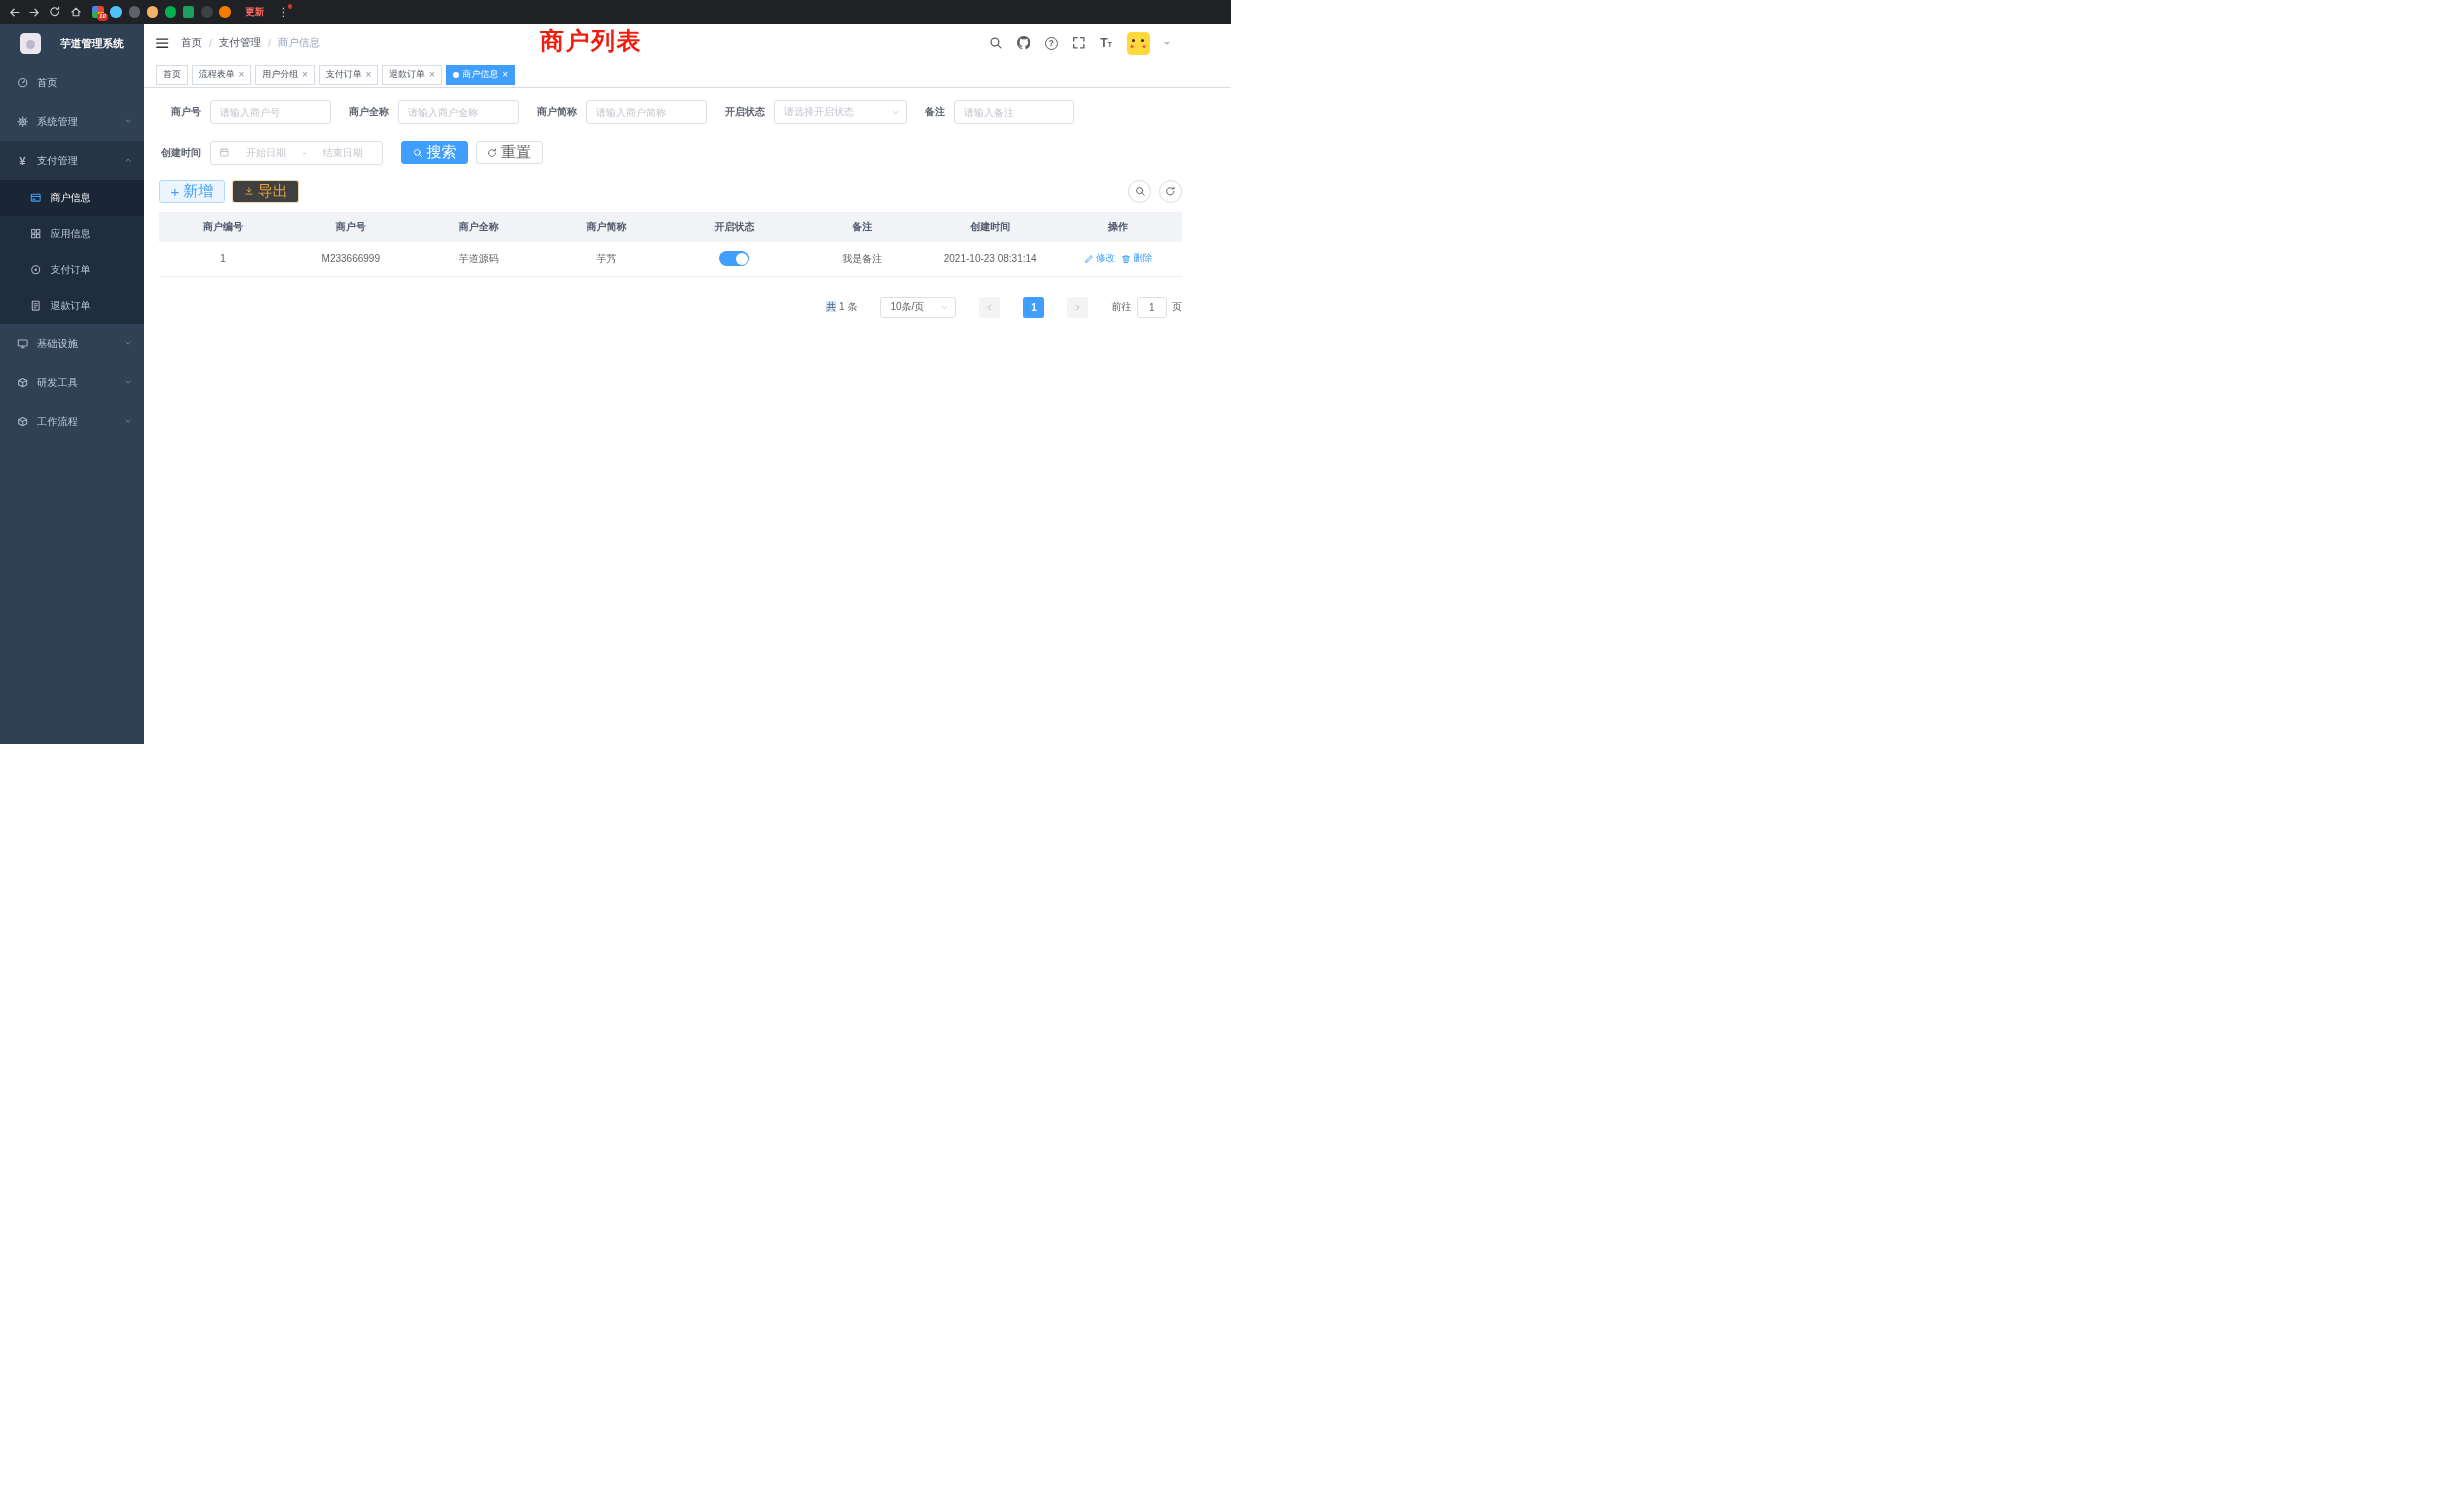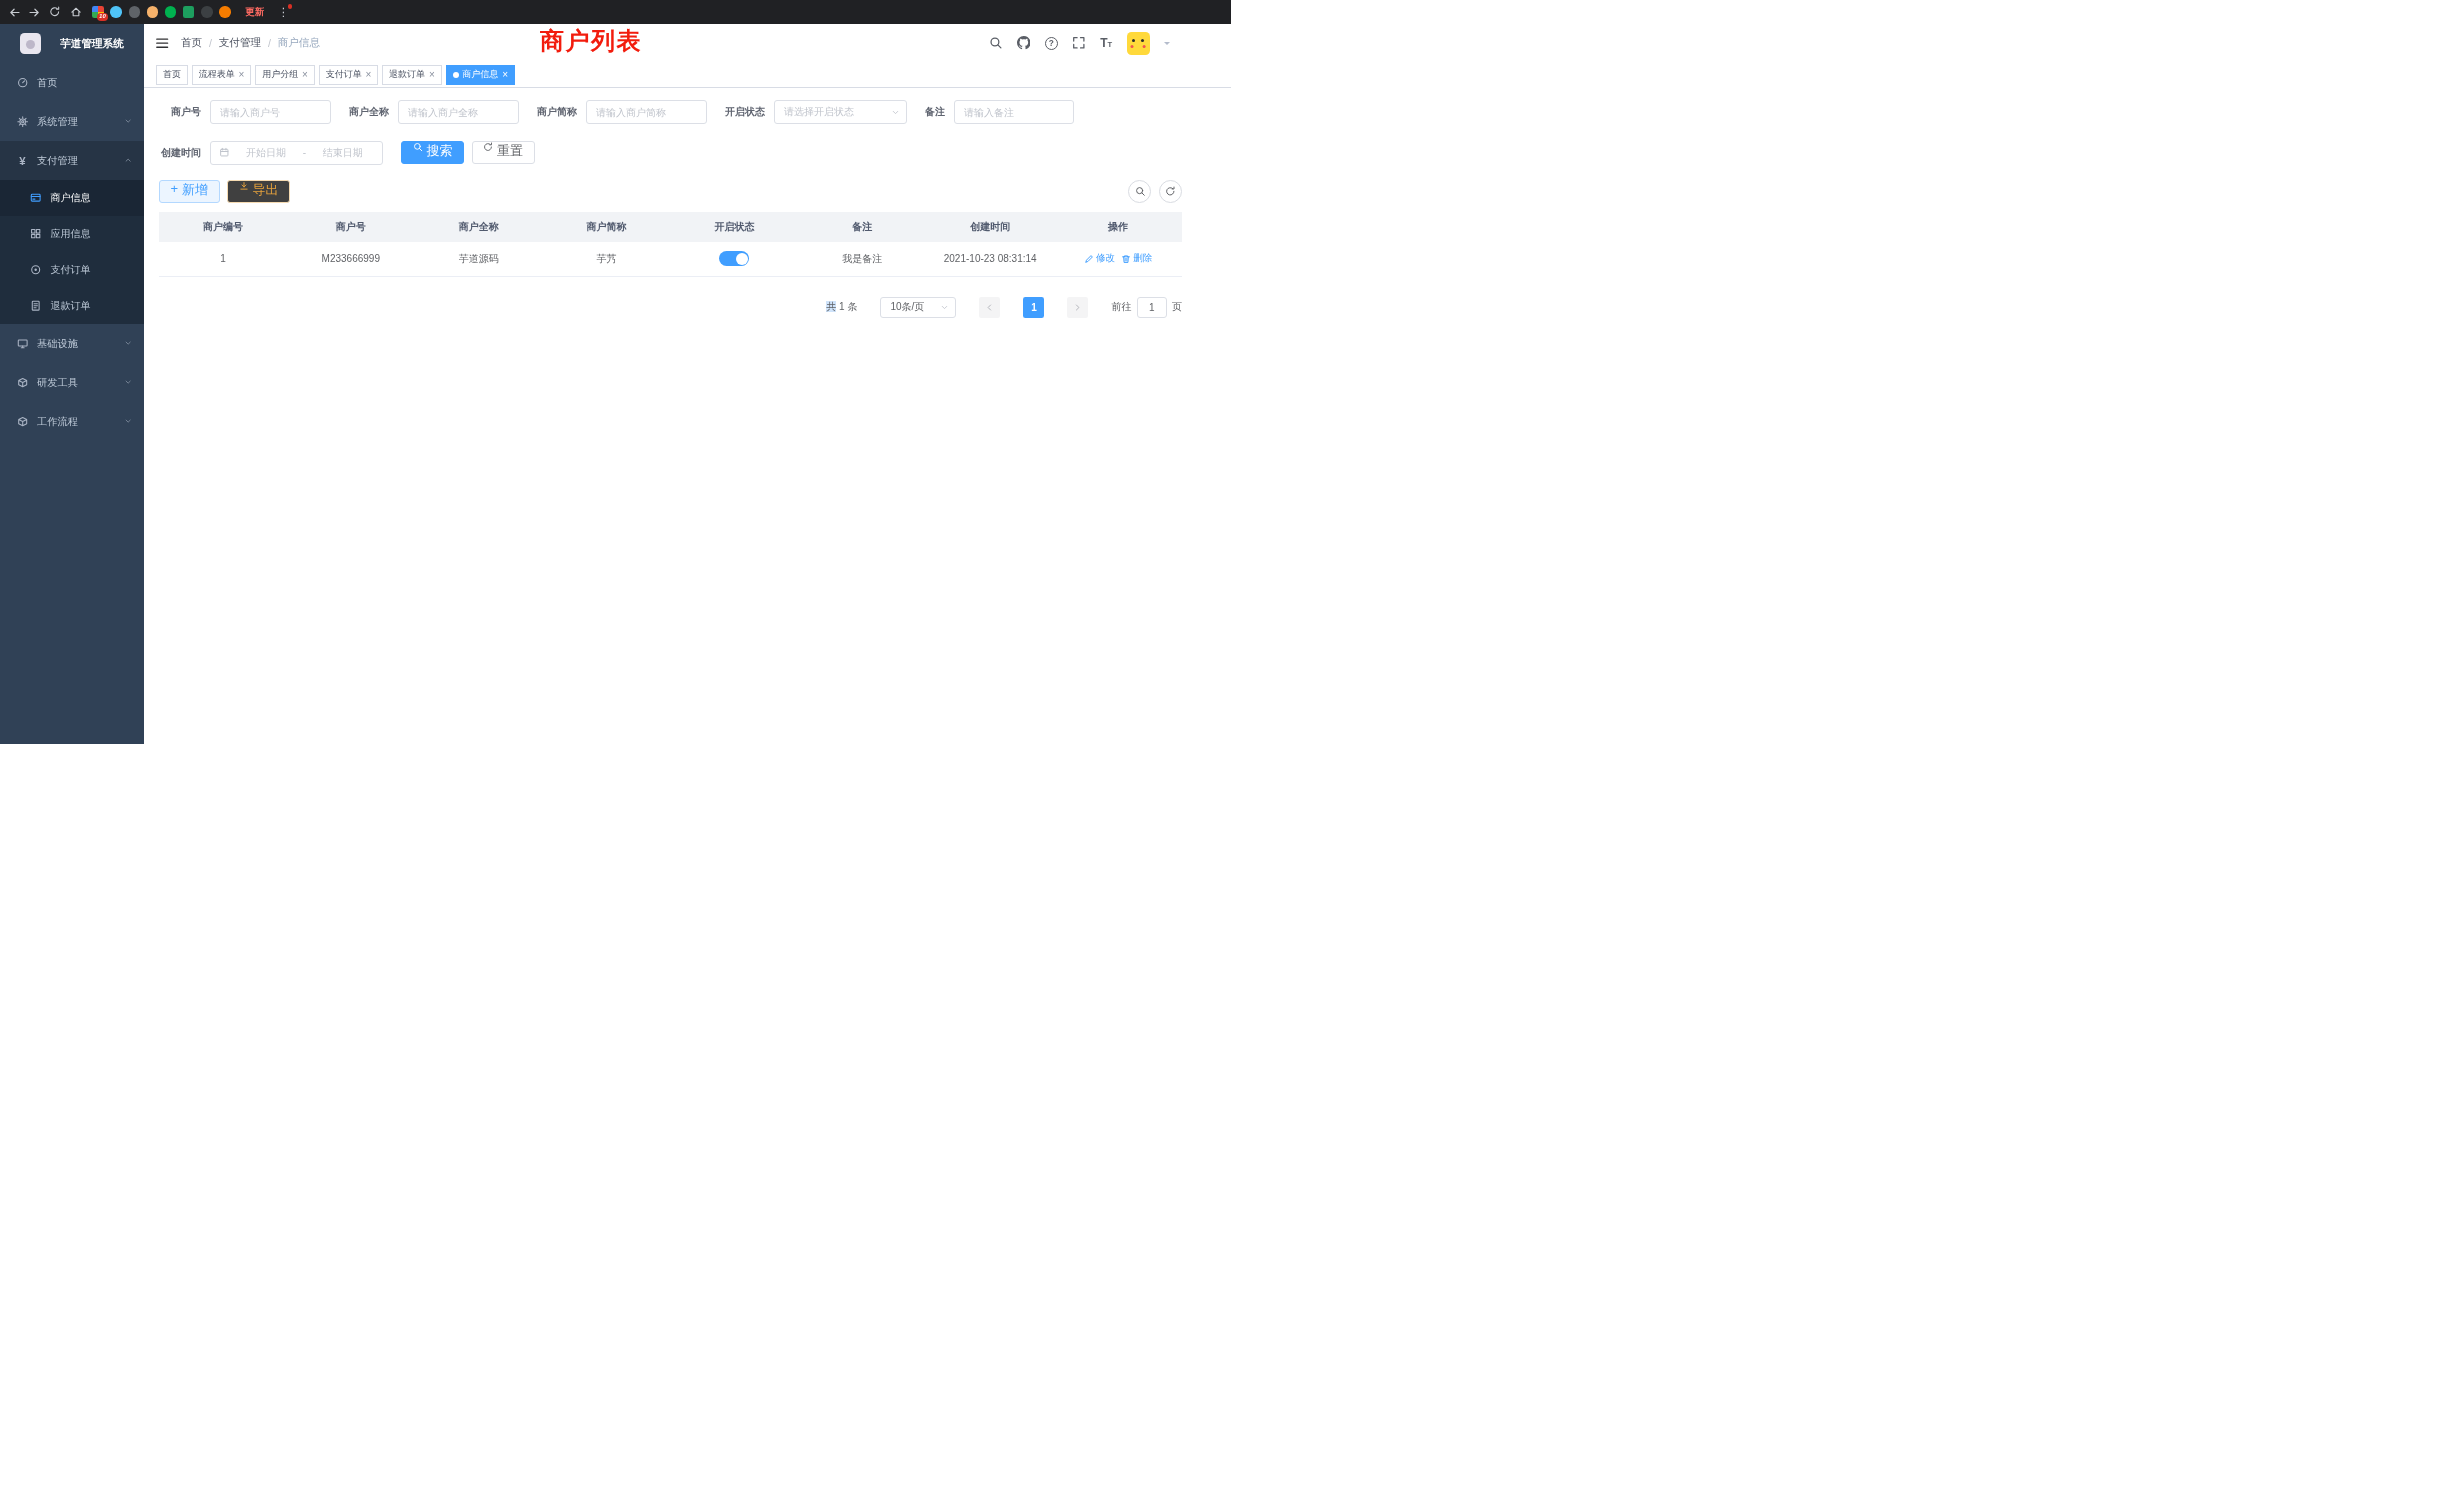--- a/index.html
+++ b/index.html
@@ -88,22 +88,22 @@
     font-family:inherit;outline:none;background:#fff}
   .inp::placeholder{color:#c0c4cc}
   .sel-box{height:24px;border:0.8px solid #dcdfe6;border-radius:3px;display:flex;align-items:center;
     padding:0 6px 0 9px;justify-content:space-between;cursor:pointer;background:#fff}
   .sel-box .ph{color:#c0c4cc}
   .sel-box .sc{width:9px;height:9px;color:#c0c4cc}
   .range{width:173px;height:24px;border:0.8px solid #dcdfe6;border-radius:3px;display:flex;align-items:center;
     padding:0 7.6px;gap:5px;color:#c0c4cc;cursor:pointer;background:#fff}
   .range .ci{width:10.6px;height:10.6px;color:#c0c4cc}
   .range .rp{flex:1;text-align:center}
-  .btn{height:23px;display:inline-flex;align-items:flex-start;gap:3.8px;padding:0 10.6px;border-radius:3px;
-    font-size:13px;cursor:pointer;border:0.8px solid transparent;font-family:inherit}
+  .btn{height:23px;display:inline-flex;align-items:center;gap:3.8px;padding:0 10.6px;border-radius:3px;
+    font-size:15px;cursor:pointer;border:0.8px solid transparent;font-family:inherit}
   .btn .bi{width:10px;height:10px}
   .btn-primary{background:#409eff;border-color:#409eff;color:#fff}
   .btn-default{background:#fff;border-color:#dcdfe6;color:#606266}
   .btn-plain-primary{background:#ecf5ff;border-color:#b3d8ff;color:#409eff}
   .btn-plain-warning{background:#404040;border-color:#f5dab1;color:#e6a23c}
   .toolbar{display:flex;align-items:center;margin:1.5px 0 9px}
   .toolbar .gap{width:7.6px}
   .tool-right{margin-left:auto;display:flex;gap:7.6px}
   .circle-btn{width:23px;height:23px;border:0.8px solid #d9dce2;border-radius:50%;display:flex;align-items:center;
     justify-content:center;color:#606266;cursor:pointer;background:#fff}

